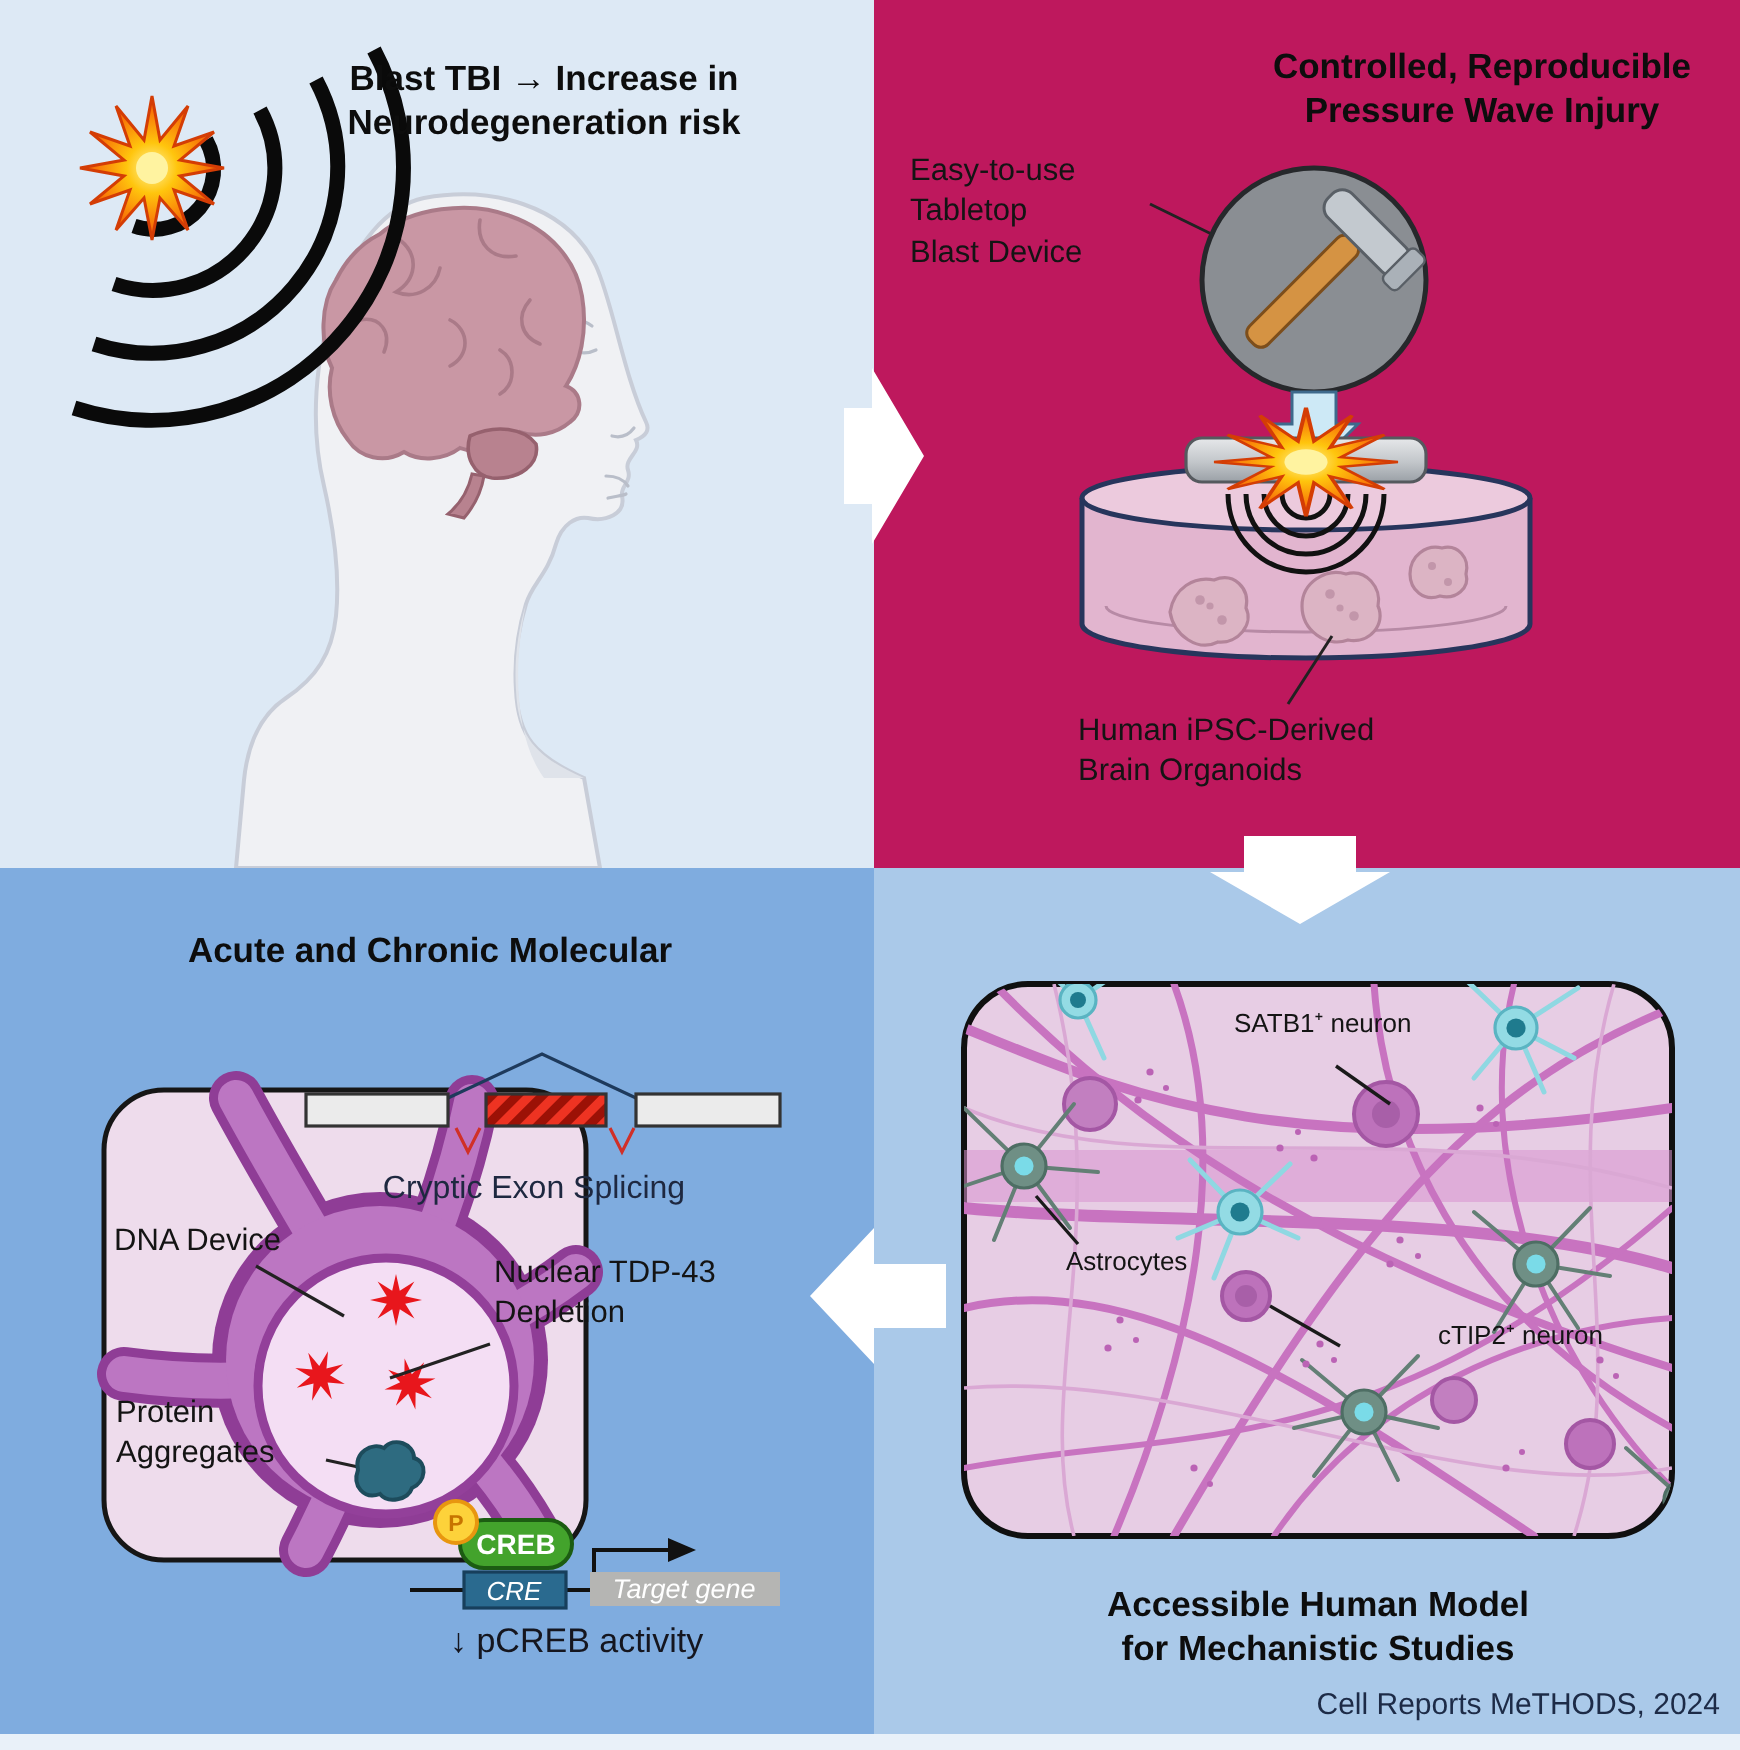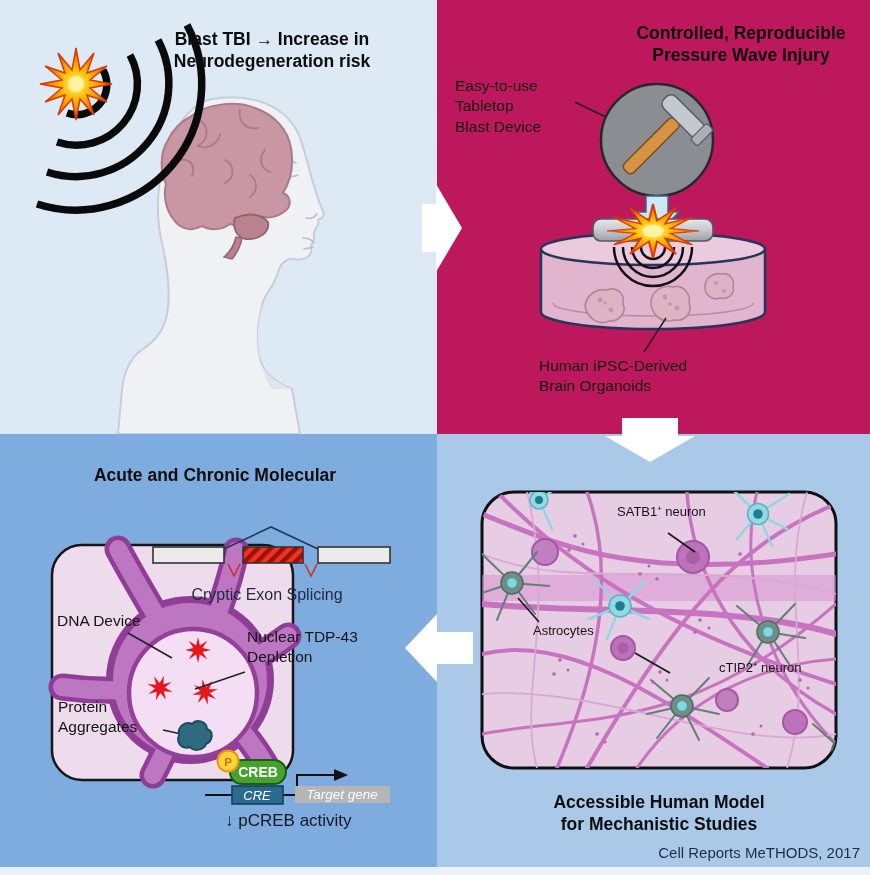--- a/index.html
+++ b/index.html
@@ -391,21 +391,21 @@
         </g>
       </g>
     </svg>
     <div class="label t-tiny" style="left:180px;top:70px;">SATB1⁺ neuron</div>
     <div class="label t-tiny" style="left:96px;top:189px;">Astrocytes</div>
     <div class="label t-tiny" style="left:237px;top:226px;margin-left:45px;">cTIP2⁺ neuron</div>
     <div class="label t-main ctr" style="left:45px;top:357px;width:354px;">
       <div>Accessible Human Model</div>
       <div>for Mechanistic Studies</div>
     </div>
-    <div class="label credit" style="left:100px;top:410px;width:323px;">Cell Reports MeTHODS, 2017</div>
+    <div class="label credit" style="left:100px;top:410px;width:323px;">Cell Reports MeTHODS, 2024</div>
   </div>
 
   <svg width="55" height="95" style="left:414px;top:182px;">
     <polygon points="8,22 22,22 22,2 48,46 22,90 22,70 8,70" fill="#ffffff"></polygon>
   </svg>
   <svg width="105" height="52" style="left:598px;top:414px;">
     <polygon points="24,4 80,4 80,22 97,22 52,48 7,22 24,22" fill="#ffffff"></polygon>
   </svg>
   <svg width="78" height="82" style="left:399px;top:607px;">
     <polygon points="74,25 38,25 38,7 6,41 38,75 38,57 74,57" fill="#ffffff"></polygon>

